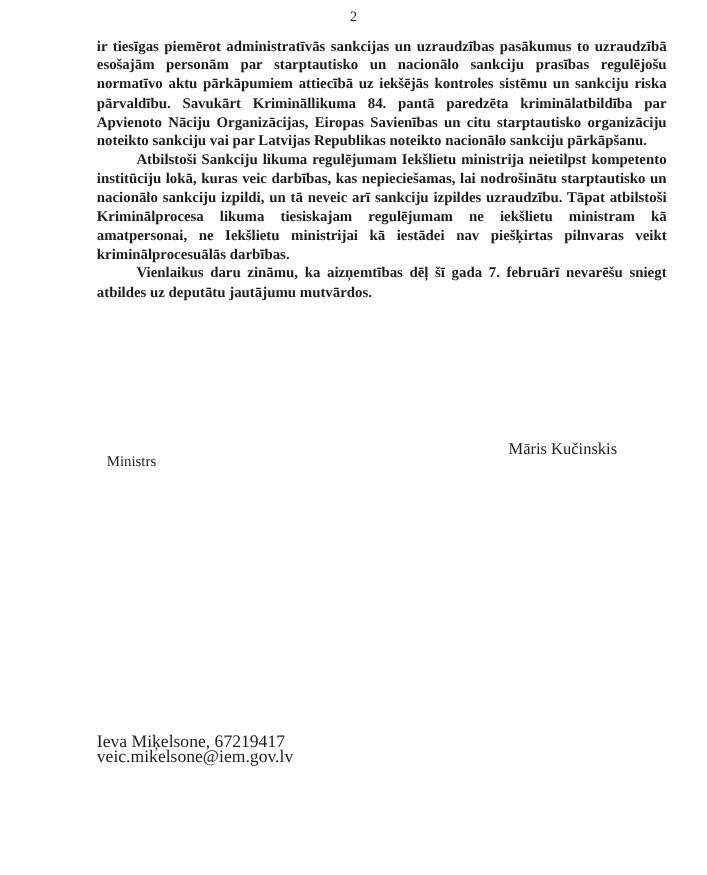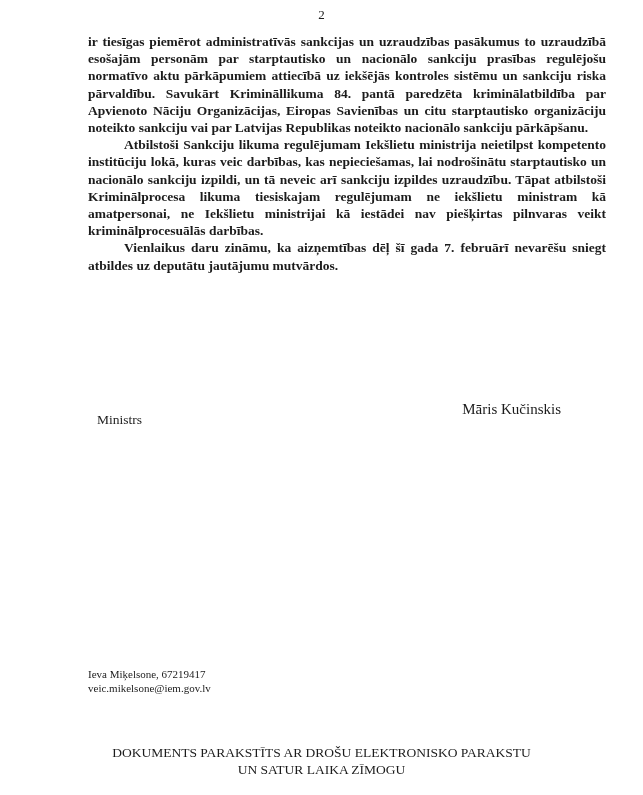--- a/index.html
+++ b/index.html
@@ -51,21 +51,21 @@
   .signature-name {
     position: absolute;
     right: 82px;
     top: 401px;
     font-size: 15px;
   }
   .contact {
     position: absolute;
     left: 88px;
     top: 668px;
-    font-size: 11px;
+    font-size: 16px;
     line-height: 13.5px;
   }
   .footer {
     position: absolute;
     left: 0;
     top: 744px;
     width: 100%;
     text-align: center;
     font-size: 13.5px;
     line-height: 17px;
@@ -85,18 +85,14 @@
   </div>
 
   <span class="signature-role">Ministrs</span>
   <span class="signature-name">Māris Kučinskis</span>
 
   <div class="contact">
     <div>Ieva Miķelsone, 67219417</div>
     <div>veic.mikelsone@iem.gov.lv</div>
   </div>
 
-  <div class="footer">
-    <div>DOKUMENTS PARAKSTĪTS AR DROŠU ELEKTRONISKO PARAKSTU</div>
-    <div>UN SATUR LAIKA ZĪMOGU</div>
-  </div>
 
 </div>
 
 </body></html>

